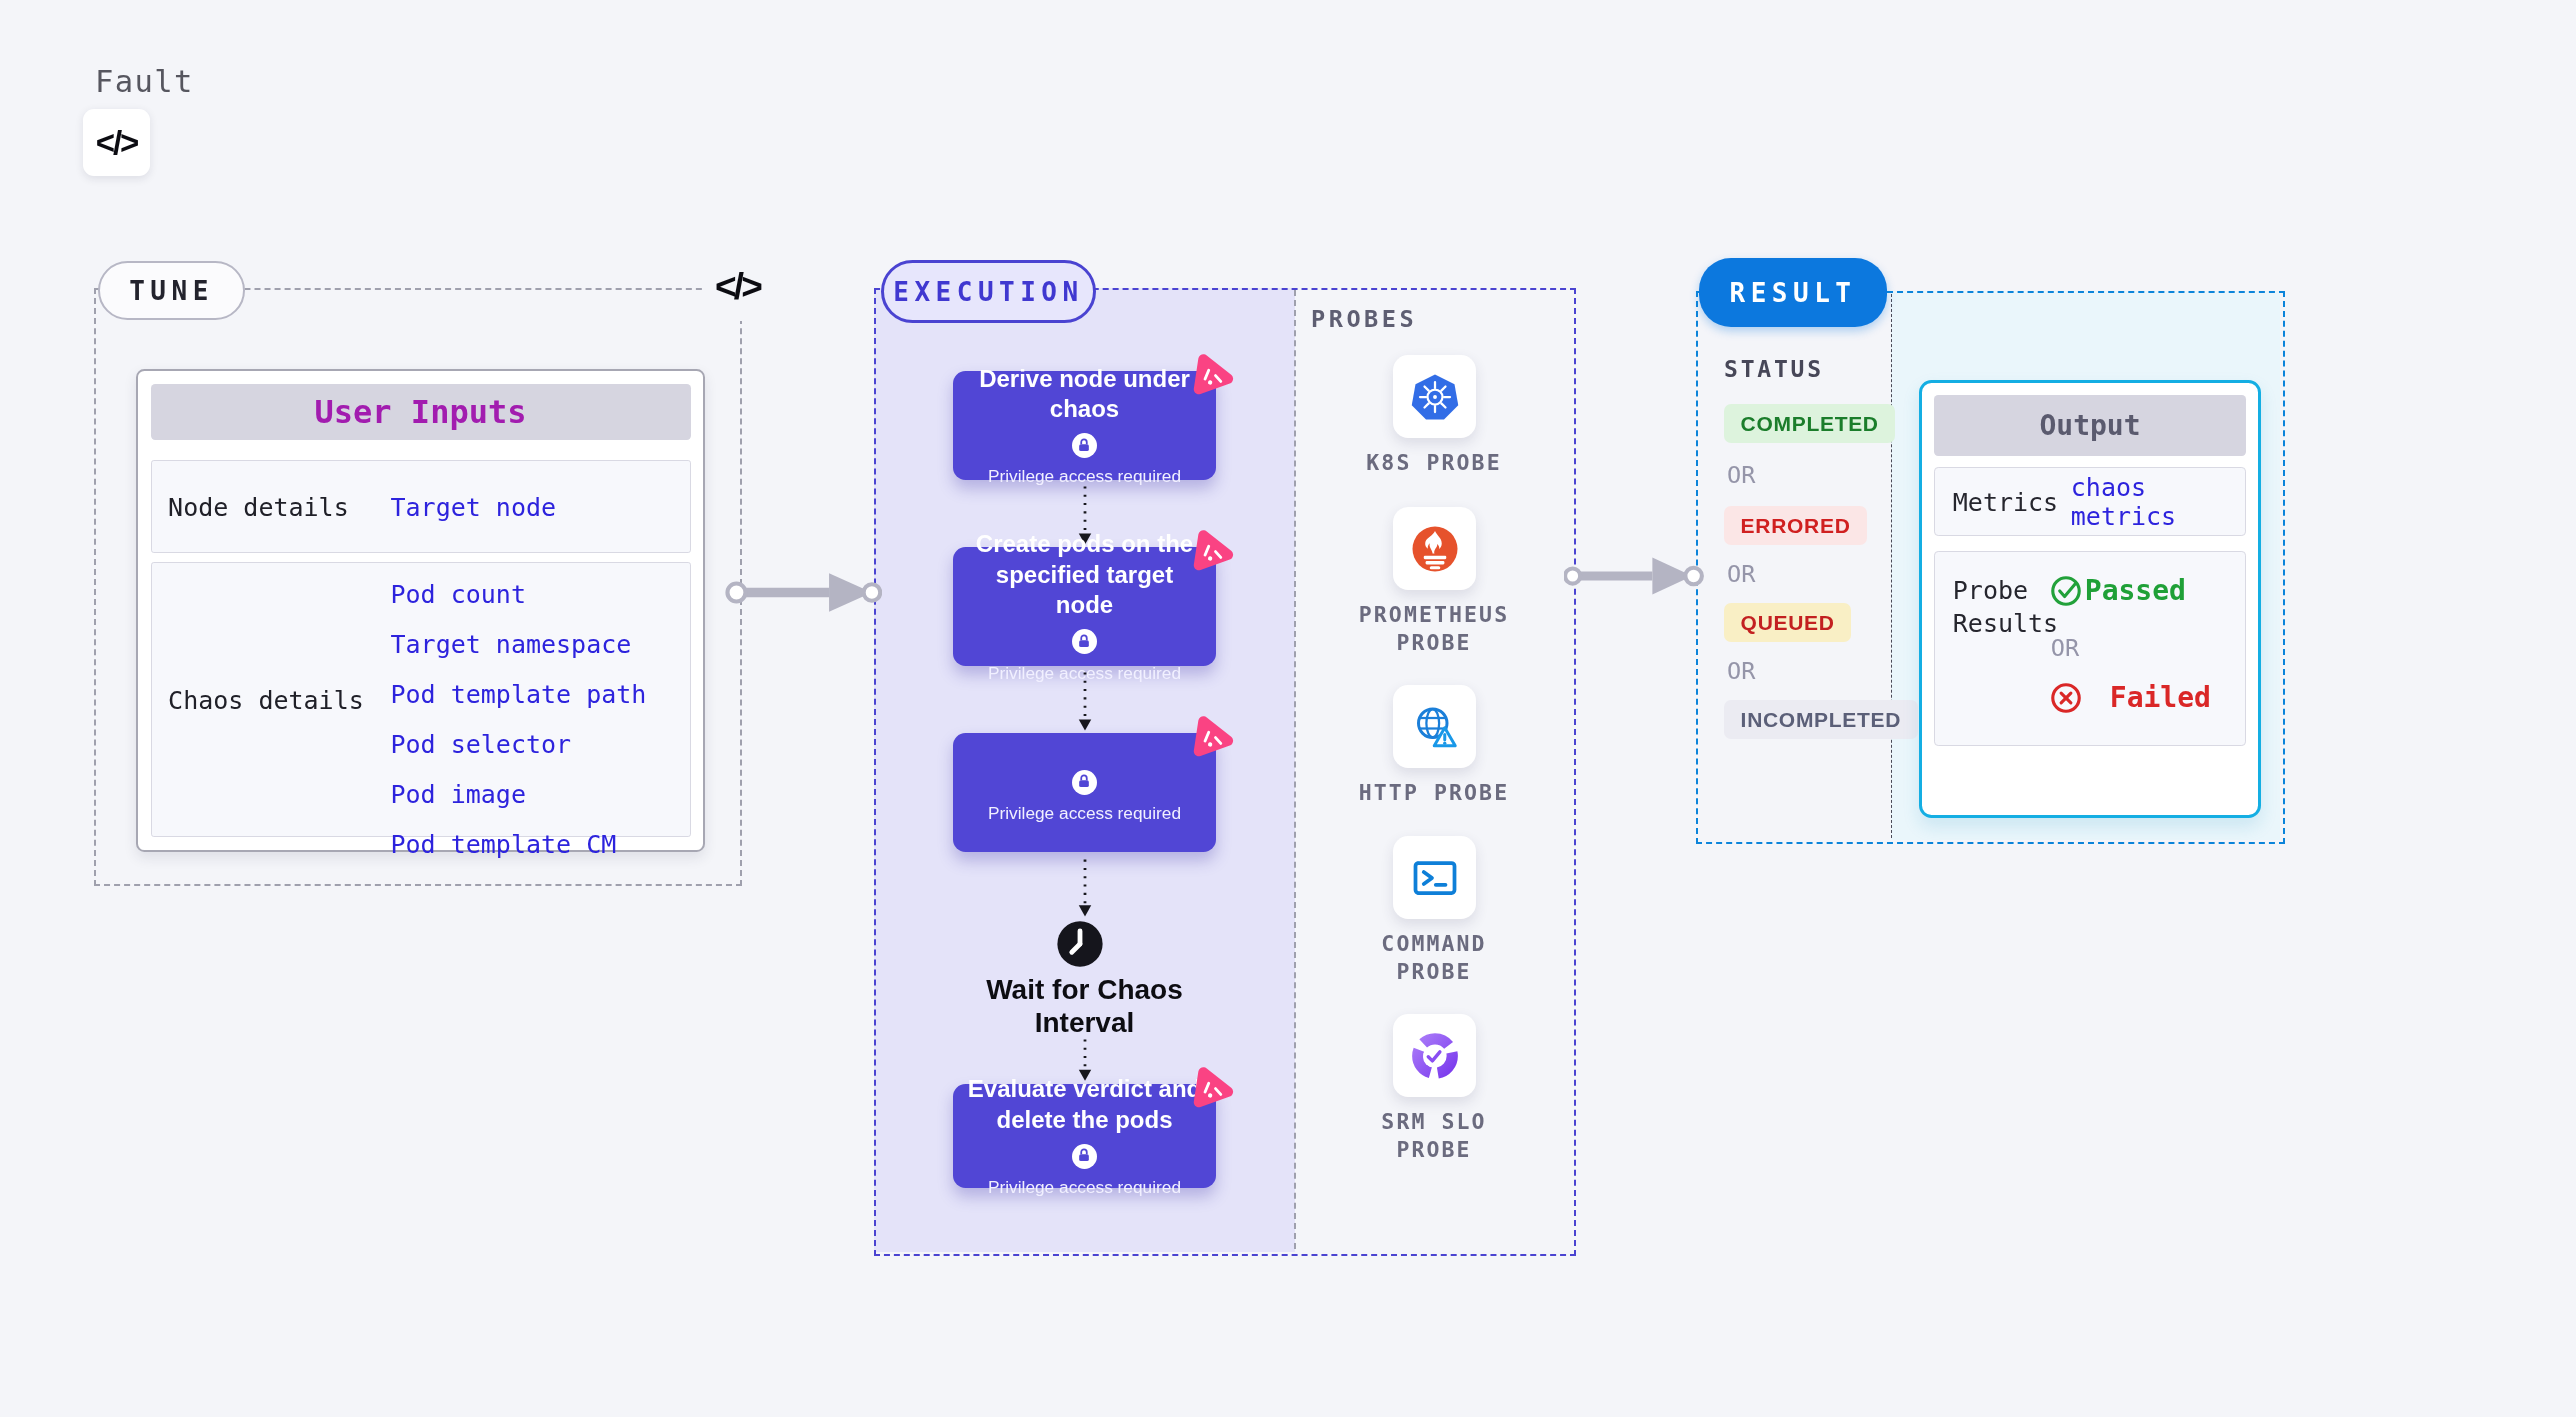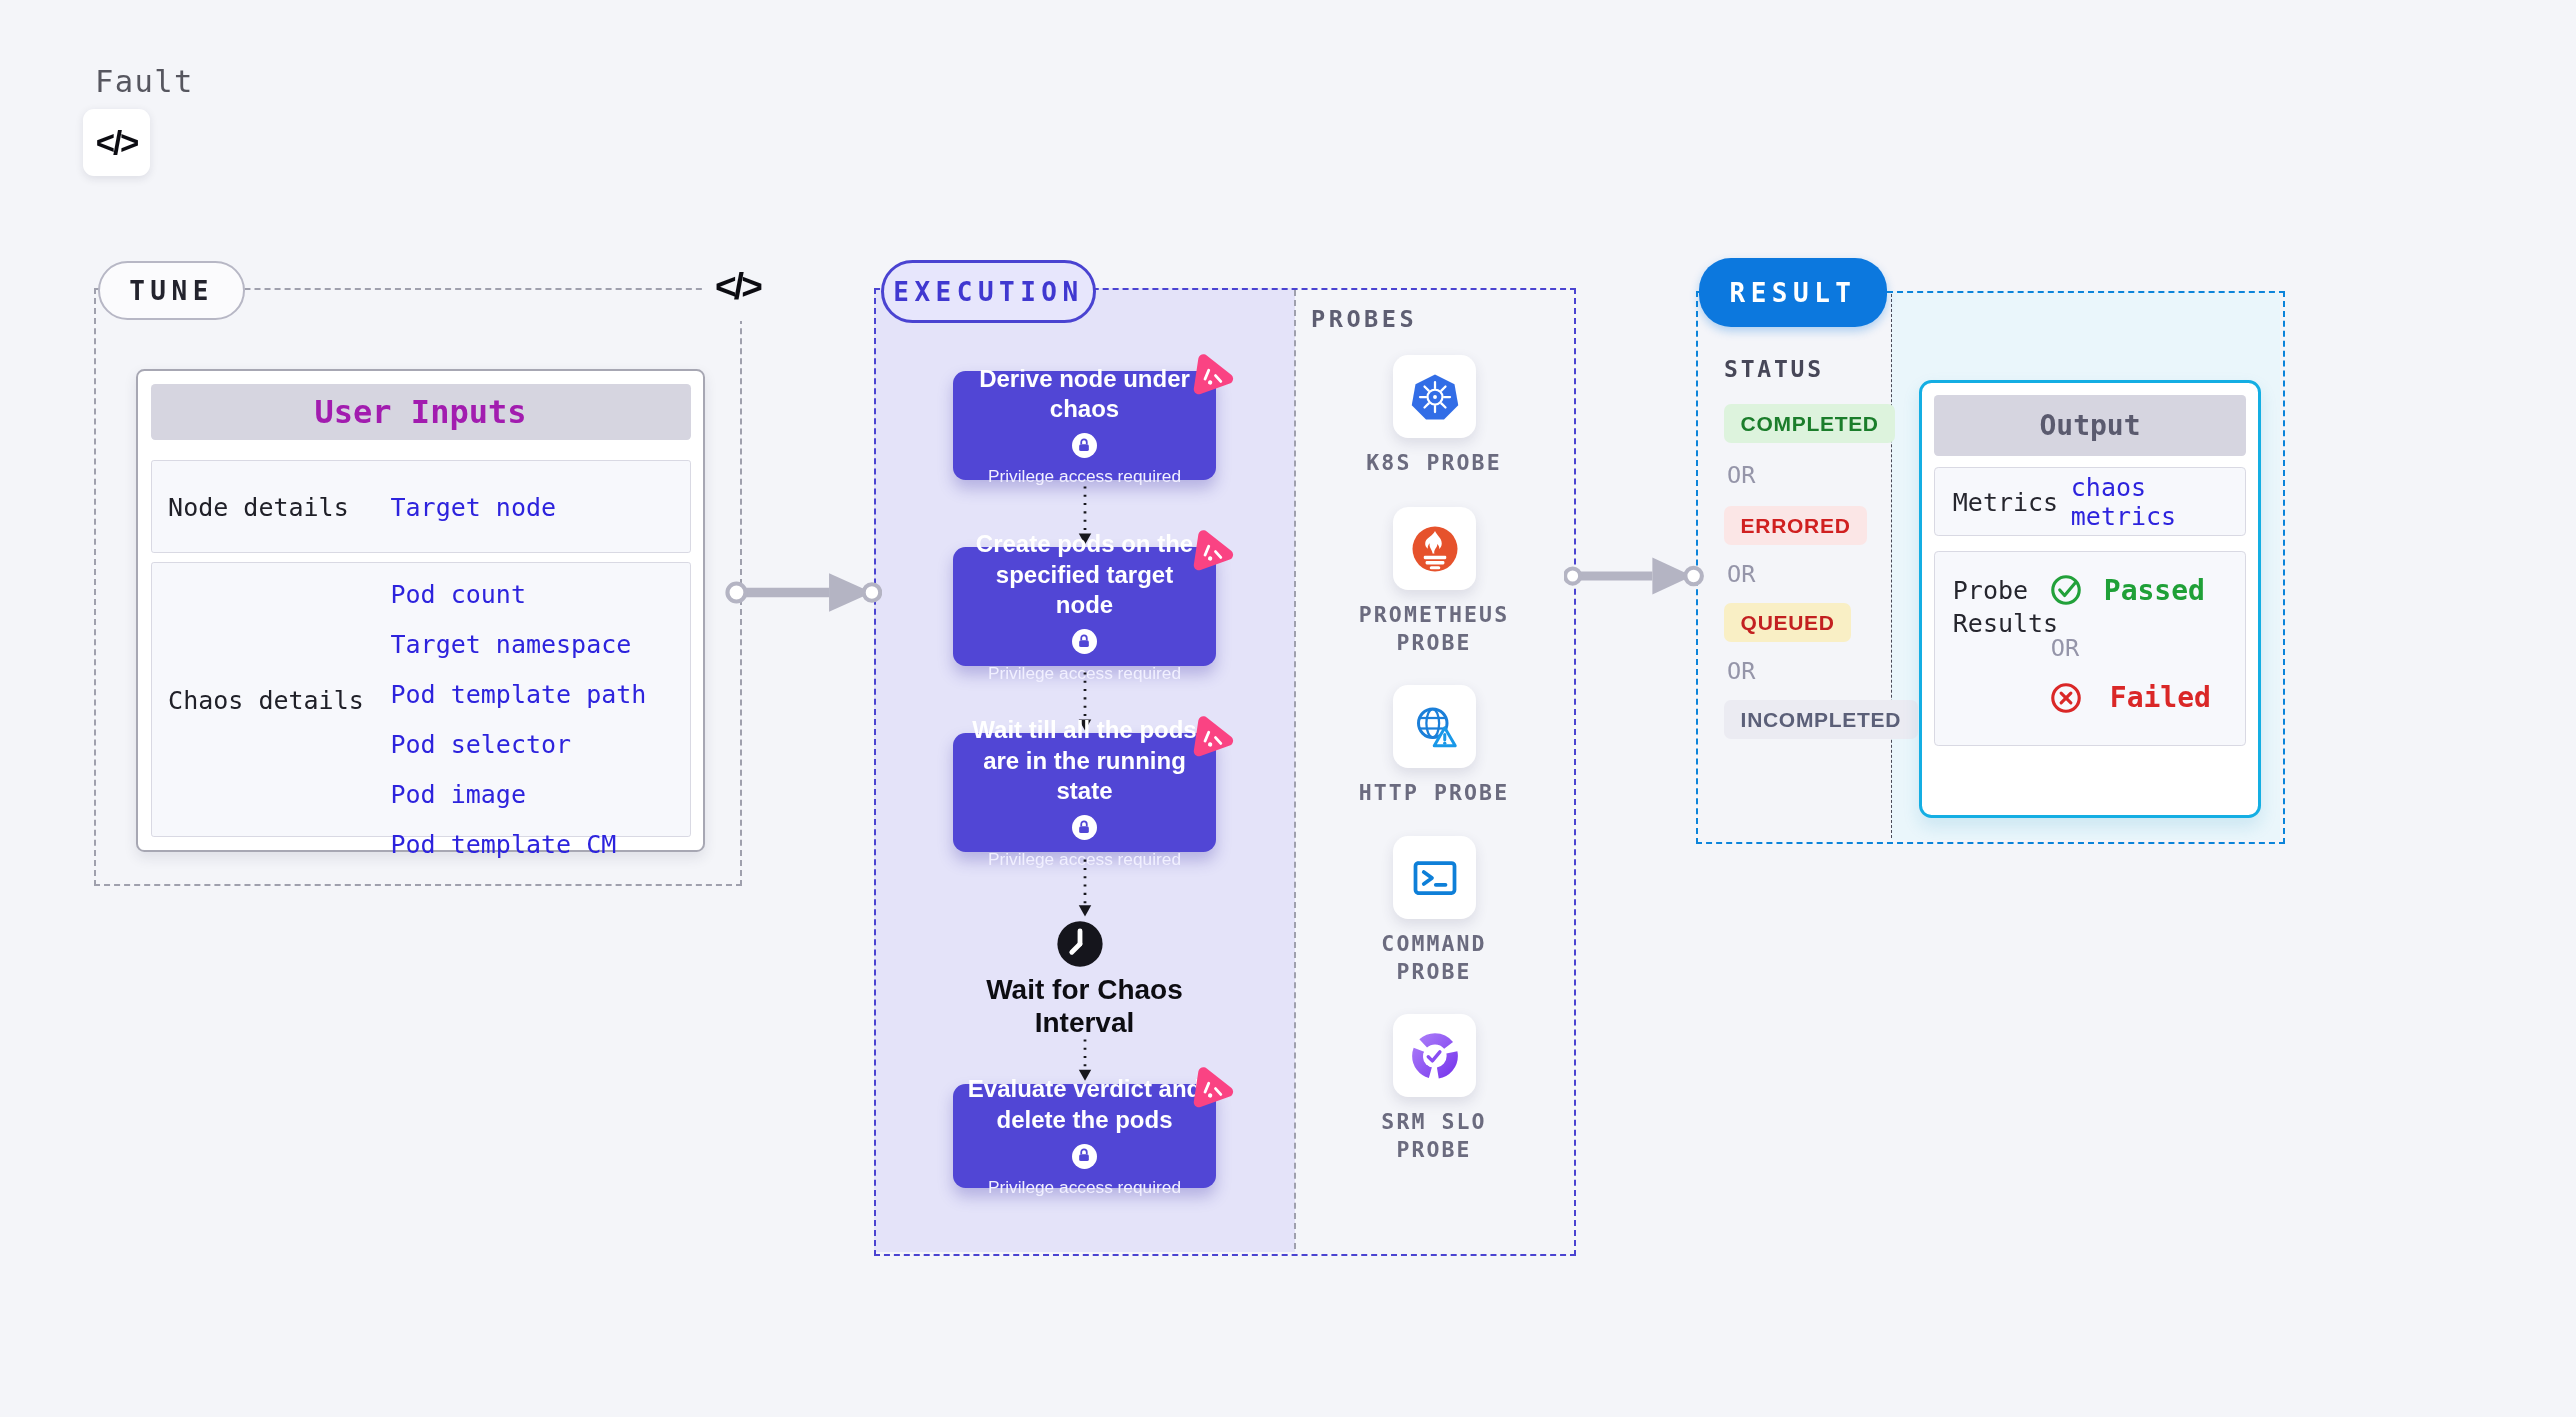--- a/index.html
+++ b/index.html
@@ -83,21 +83,21 @@
                 border-radius:12.5px;z-index:3;box-shadow:0 8.3px 16.6px rgba(20,140,190,.14);box-sizing:border-box;padding-left:47px;}
   .out-header{position:absolute;left:11.8px;right:11.8px;top:11.8px;height:61px;background:#d6d5e0;border-radius:4.2px;
               display:flex;align-items:center;justify-content:center;font-size:28px;font-weight:700;color:#5a5a6e;}
   .out-row{position:absolute;left:11.8px;right:11.8px;background:#f7f8fc;border:1.4px solid #d9d9e3;border-radius:4.2px;}
   .out-metrics{top:84px;height:67px;}
   .out-probe{top:168px;height:193px;}
   .out-label{position:absolute;left:18px;font-size:25px;color:#26262e;line-height:33px;}
   .metrics-label{top:50%;transform:translateY(-50%);}
   .metrics-value{position:absolute;left:136px;top:50%;transform:translateY(-50%);font-size:25px;color:#2d23dd;}
   .pr-label{top:22px;width:104px;}
-  .pr-passed{position:absolute;left:115px;top:22px;display:flex;align-items:flex-start;gap:22px;}
+  .pr-passed{position:absolute;left:115px;top:22px;display:flex;align-items:flex-end;gap:3px;}
   .pr-failed{position:absolute;left:115px;top:129px;display:flex;align-items:center;gap:28px;}
   .passed-text{font-size:28px;font-weight:700;color:#1fa037;}
   .failed-text{font-size:28px;font-weight:700;color:#da2727;}
   .pr-or{position:absolute;left:116px;top:82px;font-size:23.6px;color:#9595a9;}
 
   .z3{z-index:3;}
 </style>
 </head>
 <body>
 
@@ -199,21 +199,20 @@
 
   <div class="abs step-card sans" style="top:733px;height:119px;">
     <svg class="badge-pink" width="46" height="46" viewBox="0 0 64 64">
       <g transform="rotate(14 32 32)">
         <path d="M16 12 L56 30 L20 54 Z" fill="#fa4383" stroke="#fa4383" stroke-width="14" stroke-linejoin="round"></path>
         <line x1="27" y1="25" x2="25" y2="38" stroke="#ffffff" stroke-width="4" stroke-linecap="round"></line>
         <circle cx="33" cy="41" r="3" fill="#ffffff"></circle>
         <line x1="38" y1="30" x2="47" y2="36" stroke="#ffffff" stroke-width="4" stroke-linecap="round"></line>
       </g>
     </svg>
-    <div class="step-title">Wait till all the pods are in the running state</div>
     <div class="priv">
       <span class="priv-circle">
         <svg width="14" height="15.2" viewBox="0 0 20 22">
             <path d="M6 9 V6 a4 4 0 0 1 8 0 V9" fill="none" stroke="#5146d5" stroke-width="2.6"></path>
             <rect x="3" y="9" width="14" height="10" rx="2.5" fill="#5146d5"></rect>
           </svg>
       </span>
       <span class="priv-text">Privilege access required</span>
     </div>
   </div>

